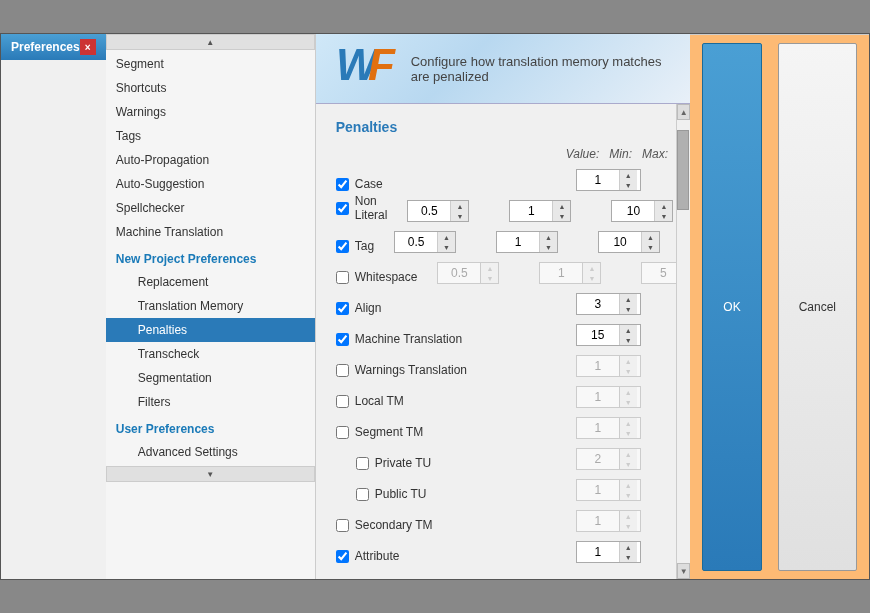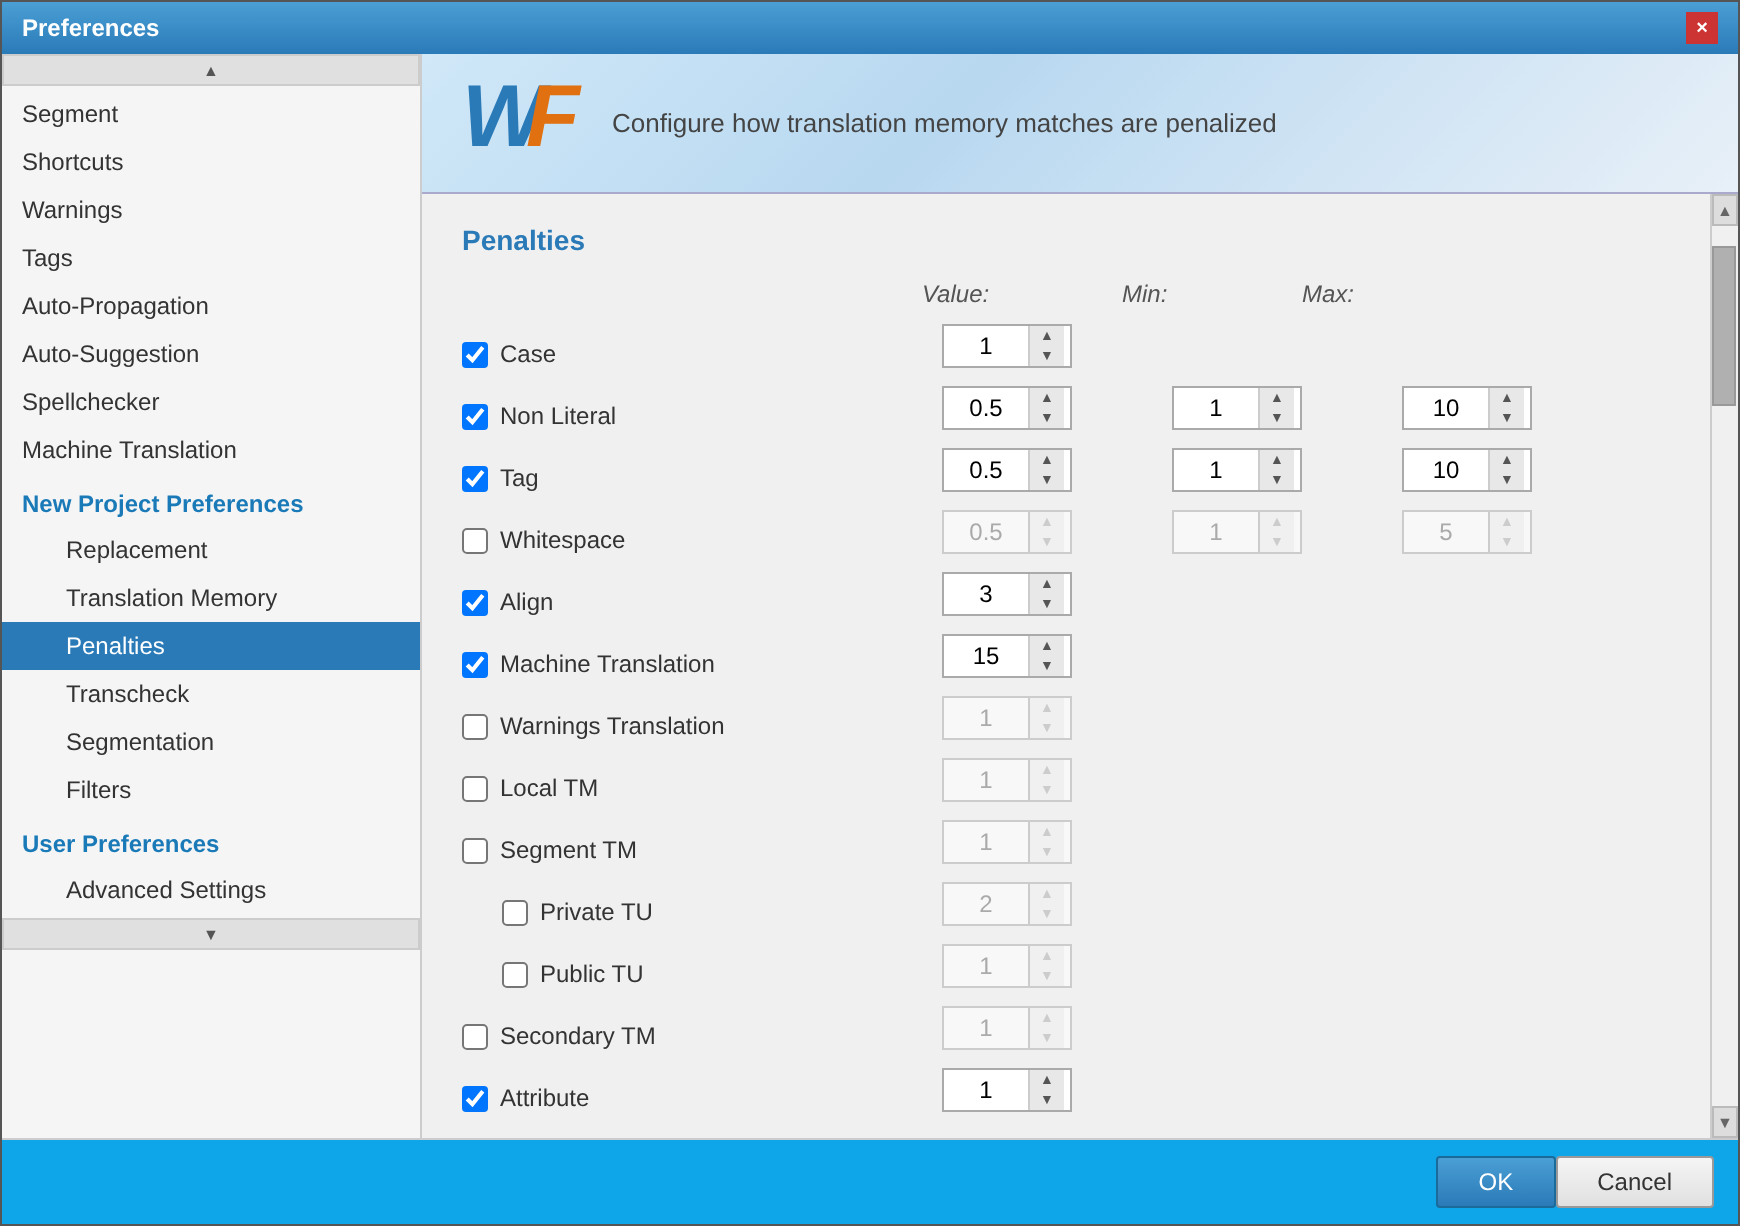--- a/index.html
+++ b/index.html
@@ -9,25 +9,24 @@
       background: #888;
       display: flex;
       justify-content: center;
       align-items: center;
       width: 870px;
       height: 613px;
       overflow: hidden;
     }
     .dialog {
       width: 870px;
-      height: 613px;
+      height: 547px;
       background: #f0f0f0;
       border: 1px solid #555;
       display: flex;
-      flex-direction: column;
     }
     .title-bar {
       background: linear-gradient(to bottom, #4a9fd4, #2a7ab8);
       color: white;
       padding: 5px 10px;
       display: flex;
       justify-content: space-between;
       align-items: center;
       height: 26px;
       flex-shrink: 0;
@@ -214,26 +213,26 @@
       justify-content: center;
       font-size: 7px;
       color: #555;
       padding: 0;
       line-height: 1;
     }
     .spinner-btn.disabled { color: #ccc; cursor: default; background: #f0f0f0; }
     .col-spacer { width: 10px; }
     
     .bottom-bar {
-      background: #0ea5e9;
+      background: #fdba74;
       border-top: 1px solid #ccc;
       padding: 8px 12px;
       display: flex;
       justify-content: flex-end;
-      gap: 0;
+      gap: 16px;
       flex-shrink: 0;
     }
     .btn {
       padding: 5px 20px;
       font-size: 12px;
       cursor: pointer;
       border: 1px solid #999;
       border-radius: 2px;
     }
     .btn-ok {

